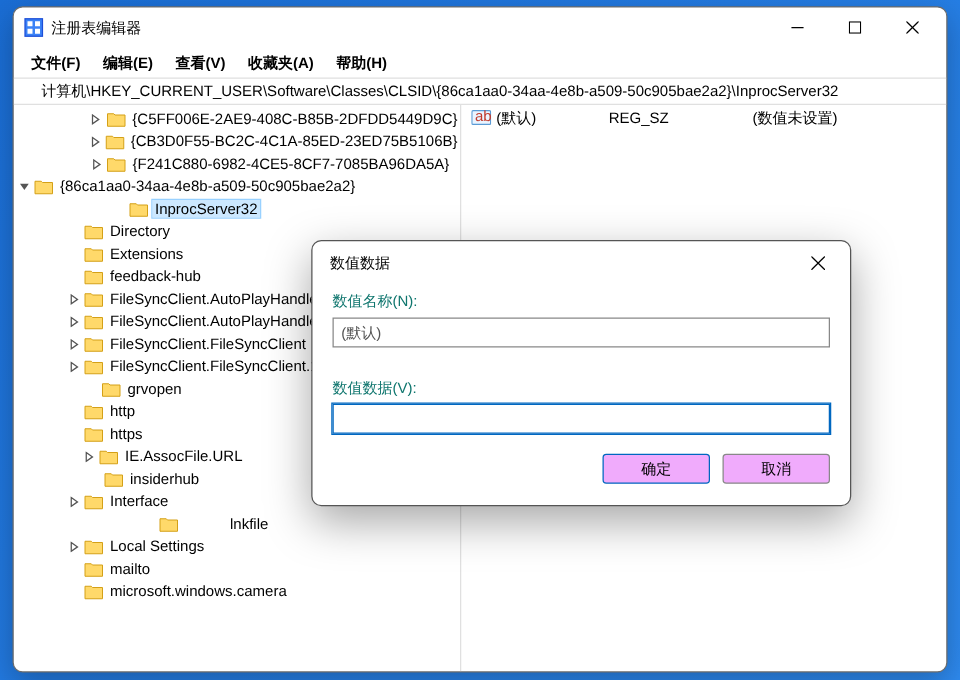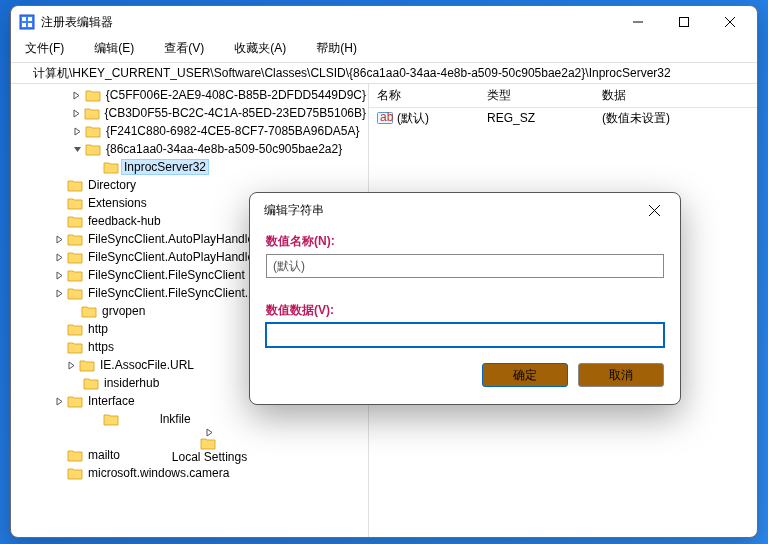--- a/index.html
+++ b/index.html
@@ -11,21 +11,21 @@
   box-shadow: 0 8px 24px rgba(0,0,0,0.25); display: flex; flex-direction: column;
   overflow: hidden;
 }
 
 .titlebar { height: 32px; display: flex; align-items: center; padding: 0 4px 0 8px; }
 .titlebar .app-icon { width: 16px; height: 16px; margin-right: 6px; display:flex; align-items:center; justify-content:center;}
 .titlebar .title { flex: 0 0 auto; color: #000; }
 .titlebar .spacer { flex: 1; }
 .titlebar .wbtn { width: 46px; height: 30px; display: flex; align-items: center; justify-content: center; color: #333; }
 
-.menubar { height: 24px; display: flex; padding: 0 6px; gap: 14px; }
+.menubar { height: 24px; display: flex; align-items: center; padding: 0 6px; gap: 2px; font-weight: bold; }
 .menubar .mitem { padding: 2px 8px; color: #000; }
 
 .addrbar { height: 22px; border-top: 1px solid #e0e0e0; border-bottom: 1px solid #e0e0e0; display: flex; align-items: center; padding: 0 22px; background: #fff; }
 .addrbar .path { color: #000; white-space: nowrap; overflow: hidden; }
 
 .client { flex: 1; display: flex; min-height: 0; }
 
 .tree { width: 358px; border-right: 1px solid #e0e0e0; overflow-y: scroll; overflow-x: hidden; padding: 2px 0; }
 .tree .node { display: flex; align-items: center; height: 18px; white-space: nowrap; }
 .tree .toggle { width: 16px; display:flex; align-items:center; justify-content:center; color:#555; font-size:10px;}
@@ -53,26 +53,26 @@
   position: absolute; left: 249px; top: 192px; width: 432px; height: 213px;
   background:#fff; border:1px solid #555; border-radius:8px;
   box-shadow: 0 12px 36px rgba(0,0,0,0.35);
   display:flex; flex-direction:column;
 }
 .dialog .dtitle { height:34px; display:flex; align-items:center; padding:0 6px 0 14px;}
 .dialog .dtitle .t { flex:0 0 auto; color:#000;}
 .dialog .dtitle .sp { flex:1;}
 .dialog .dtitle .xbtn { width:40px; height:28px; display:flex; align-items:center; justify-content:center; font-size:14px;}
 .dialog .dbody { flex:1; padding: 2px 16px 12px 16px; display:flex; flex-direction:column;}
-.dialog .lbl { color:#be185d; margin-top:4px; margin-bottom:4px;font-weight:bold;}
+.dialog .lbl { color:#0f766e; margin-top:4px; margin-bottom:4px;}
 .dialog .inp { width:100%; height:24px; border:1px solid #888; padding:0 6px; font-size:12px; background:#fff;}
 .dialog .inp.readonly { color:#555; }
 .dialog .inp.active { border:1px solid #0067c0; outline:1px solid #0067c0;}
 .dialog .btnrow { display:flex; justify-content:flex-end; gap:10px; margin-top:16px;}
-.dialog .btn { width:86px; height:24px; border:1px solid #888; border-radius:3px; background:#a16207; display:flex; align-items:center; justify-content:center;}
+.dialog .btn { width:86px; height:24px; border:1px solid #888; border-radius:3px; background:#f0abfc; display:flex; align-items:center; justify-content:center;}
 .dialog .btn.primary { border-color:#0067c0;}
 
 
 .tree::-webkit-scrollbar { width:16px; }
 .tree::-webkit-scrollbar-thumb { background:#c1c1c1; border:4px solid #fff; border-radius:8px;}
 .tree::-webkit-scrollbar-track { background:#fff; }
 </style>
 </head>
 <body>
 
@@ -154,21 +154,21 @@
               <path d="M2 1 L7 4.5 L2 8 Z" fill="none" stroke="#555" stroke-width="1"></path>
             </svg>
           </span>
           <span class="folder">
             <svg width="16" height="13" viewBox="0 0 16 13">
               <path d="M1 2 L6 2 L7 3 L15 3 L15 12 L1 12 Z" fill="#ffd96a" stroke="#d4a017" stroke-width="0.8"></path>
             </svg>
           </span>
           <span class="label">{F241C880-6982-4CE5-8CF7-7085BA96DA5A}</span>
         </div>
-        <div class="node" style="padding-left: 58px;">
+        <div class="node" style="">
           <span class="toggle">
             <svg width="9" height="9">
               <path d="M1 2 L8 2 L4.5 7 Z" fill="#555"></path>
             </svg>
           </span>
           <span class="folder">
             <svg width="16" height="13" viewBox="0 0 16 13">
               <path d="M1 2 L6 2 L7 3 L15 3 L15 12 L1 12 Z" fill="#ffd96a" stroke="#d4a017" stroke-width="0.8"></path>
             </svg>
           </span>
@@ -317,30 +317,30 @@
               <path d="M2 1 L7 4.5 L2 8 Z" fill="none" stroke="#555" stroke-width="1"></path>
             </svg>
           </span>
           <span class="folder">
             <svg width="16" height="13" viewBox="0 0 16 13">
               <path d="M1 2 L6 2 L7 3 L15 3 L15 12 L1 12 Z" fill="#ffd96a" stroke="#d4a017" stroke-width="0.8"></path>
             </svg>
           </span>
           <span class="label">Interface</span>
         </div>
-        <div class="node" style="padding-left: 40px; gap: 36px;">
+        <div class="node" style="padding-left: 64px; gap: 36px;">
           <span class="toggle"></span>
           <span class="folder">
             <svg width="16" height="13" viewBox="0 0 16 13">
               <path d="M1 2 L6 2 L7 3 L15 3 L15 12 L1 12 Z" fill="#ffd96a" stroke="#d4a017" stroke-width="0.8"></path>
             </svg>
           </span>
           <span class="label">lnkfile</span>
         </div>
-        <div class="node" style="padding-left: 40px; flex-direction: column;">
+        <div class="node" style="padding-left: 40px;">
           <span class="toggle">
             <svg width="9" height="9">
               <path d="M2 1 L7 4.5 L2 8 Z" fill="none" stroke="#555" stroke-width="1"></path>
             </svg>
           </span>
           <span class="folder">
             <svg width="16" height="13" viewBox="0 0 16 13">
               <path d="M1 2 L6 2 L7 3 L15 3 L15 12 L1 12 Z" fill="#ffd96a" stroke="#d4a017" stroke-width="0.8"></path>
             </svg>
           </span>
@@ -359,25 +359,20 @@
           <span class="toggle"></span>
           <span class="folder">
             <svg width="16" height="13" viewBox="0 0 16 13">
               <path d="M1 2 L6 2 L7 3 L15 3 L15 12 L1 12 Z" fill="#ffd96a" stroke="#d4a017" stroke-width="0.8"></path>
             </svg>
           </span>
           <span class="label">microsoft.windows.camera</span>
         </div>
       </div>
     <div class="listpane">
-      <div class="listhead">
-        <div class="col name">名称</div>
-        <div class="col type">类型</div>
-        <div class="col data">数据</div>
-      </div>
       <div class="listbody" id="listbody">
           <div class="listrow">
             <div class="cell name">
               <span class="abicon">
                 <svg width="16" height="14">
                   <rect x="0.5" y="1.5" width="15" height="11" rx="1" fill="#eaf4ff" stroke="#5b9bd5"></rect>
                   <text x="3" y="10" font-size="8" fill="#c0392b" font-family="Arial">ab</text>
                 </svg>
               </span>
               <span>(默认)</span>
@@ -385,21 +380,21 @@
             <div class="cell type">REG_SZ</div>
             <div class="cell data">(数值未设置)</div>
           </div>
         </div>
     </div>
   </div>
 </div>
 
 <div class="dialog">
   <div class="dtitle">
-    <span class="t">编辑字符串</span>
+    <span class="t">数值数据</span>
     <span class="sp"></span>
     <div class="xbtn">
         <svg width="11" height="11">
           <line x1="0" y1="0" x2="11" y2="11" stroke="#000" stroke-width="1"></line>
           <line x1="11" y1="0" x2="0" y2="11" stroke="#000" stroke-width="1"></line>
         </svg>
       </div>
   </div>
   <div class="dbody">
     <div class="lbl">数值名称(N):</div>

